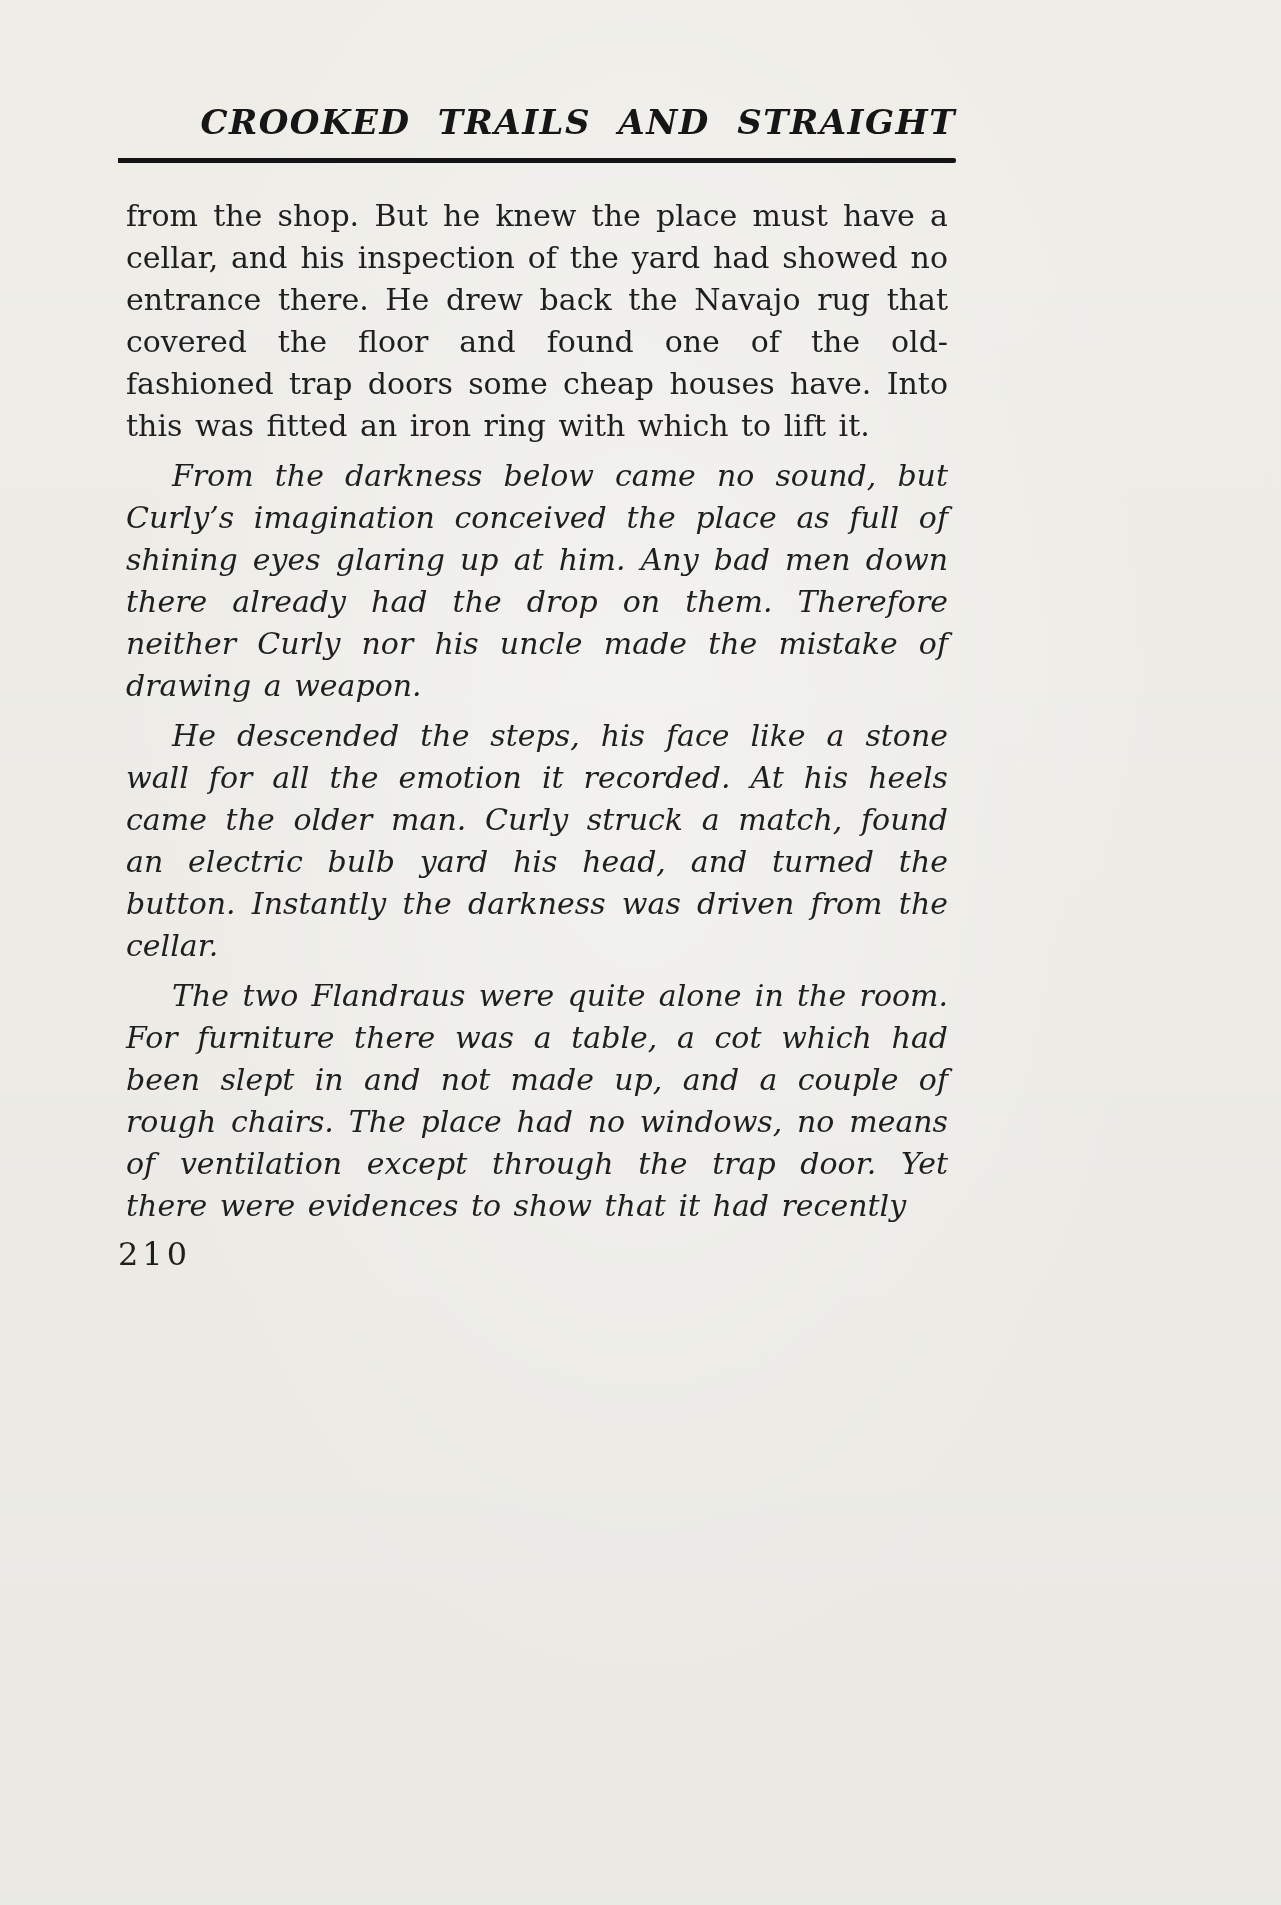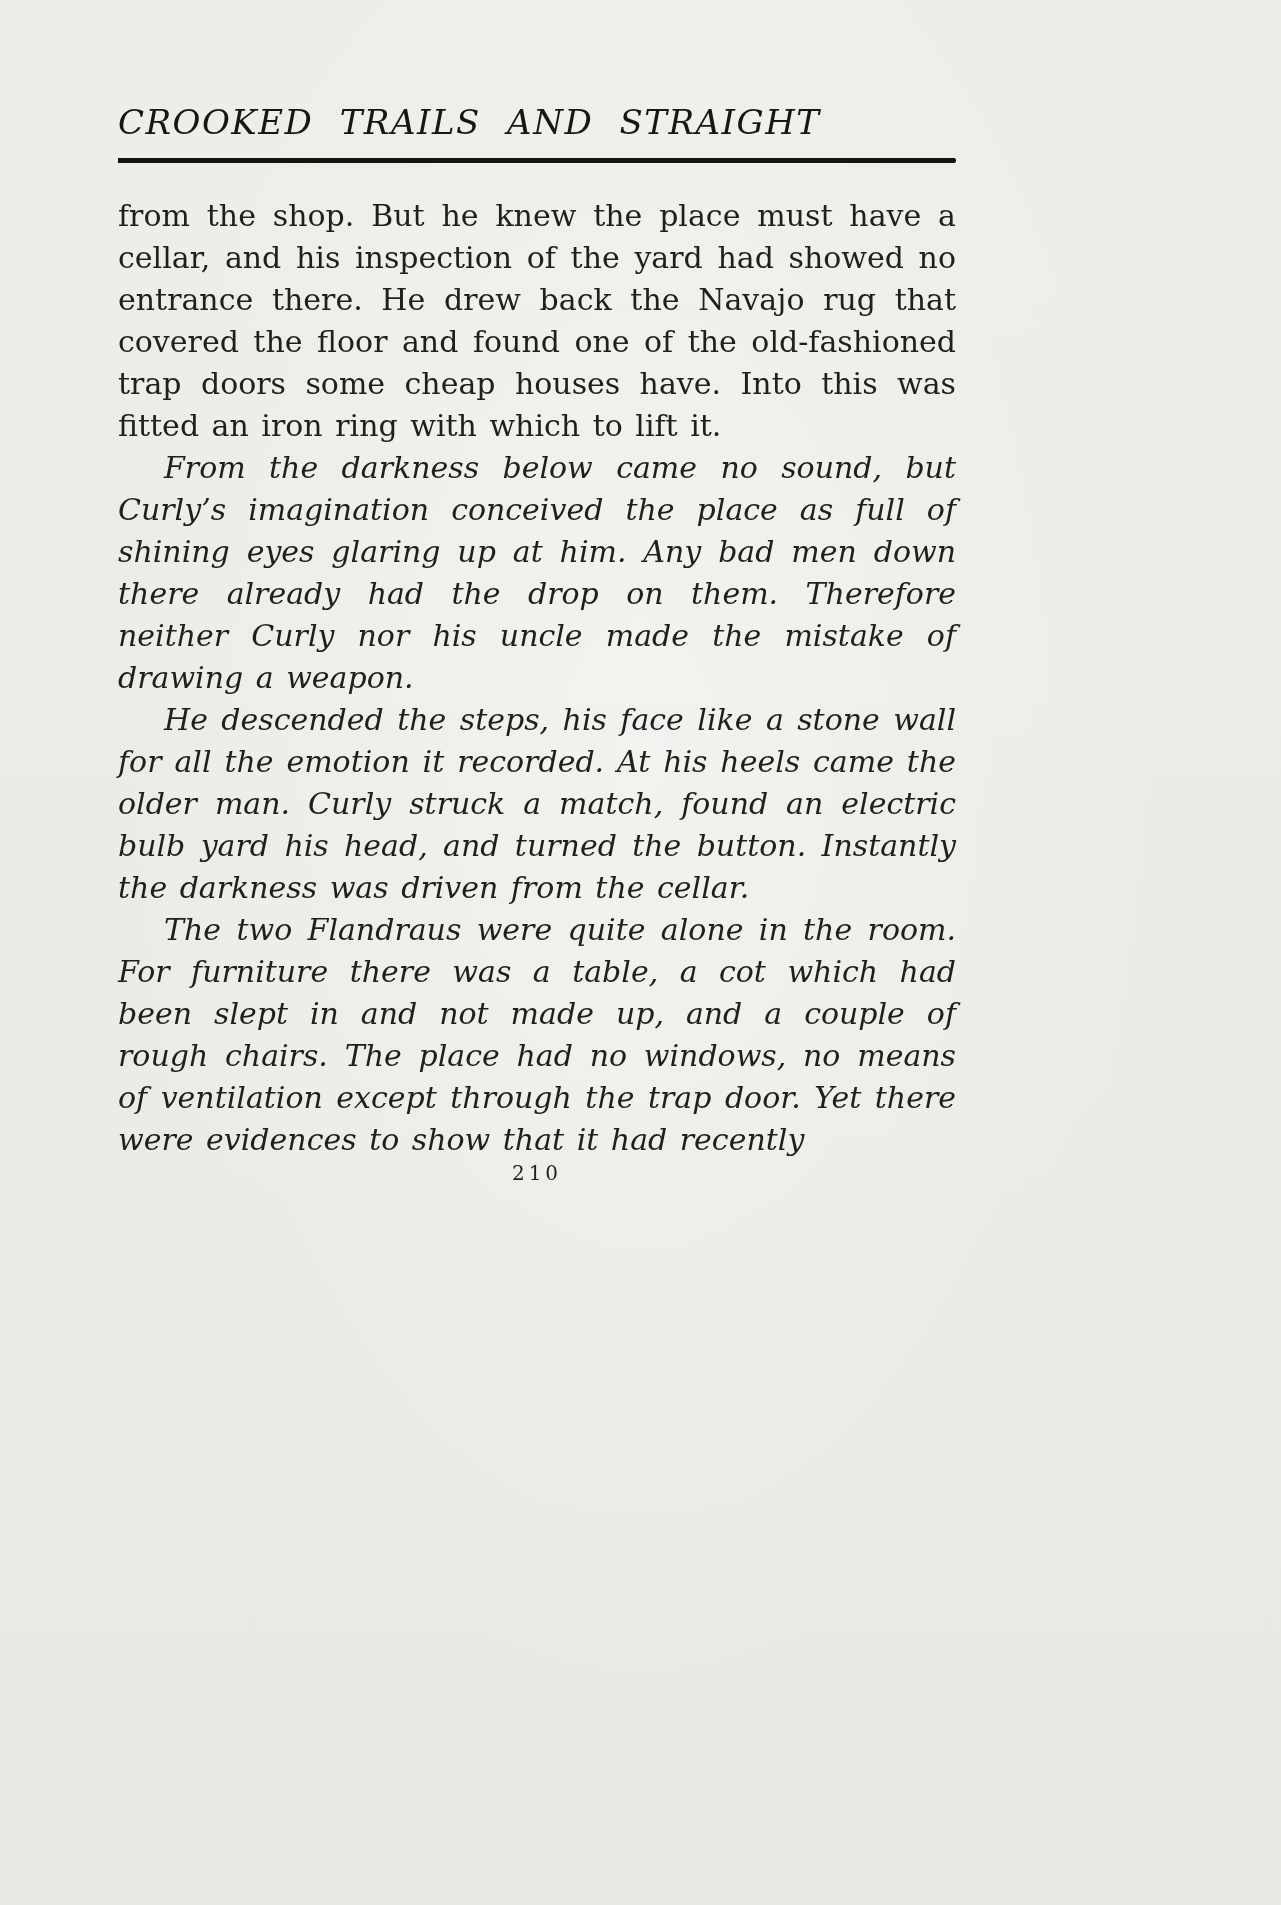--- a/index.html
+++ b/index.html
@@ -21,53 +21,53 @@
     color: #1d1d1d;
   }
   .content-column {
     position: absolute;
     left: 118px;
     top: 0;
     width: 838px;
   }
   .running-head {
     margin-top: 102px;
-    text-align: left;
+    text-align: right;
     font-style: italic;
-    font-weight: normal;
+    font-weight: bold;
     font-size: 34px;
     letter-spacing: 1.5px;
     word-spacing: 14px;
     color: #161616;
     white-space: nowrap;
   }
   .head-rule {
     margin-top: 16px;
     height: 5px;
     background: #141414;
     border-radius: 0 2px 2px 0;
   }
   .body-text {
     margin-top: 32px;
   }
   .body-text p {
-    margin: 0;
+    margin: 8px;
     font-size: 30px;
     line-height: 42px;
     text-align: justify;
     word-spacing: 3px;
     color: #1f1f1f;
   }
   .body-text p.indent {
     text-indent: 46px;
     font-style: italic;
   }
   .folio {
-    text-align: center;
-    font-size: 20px;
+    text-align: left;
+    font-size: 32px;
     letter-spacing: 4px;
     color: #1f1f1f;
   }
 </style>
 </head>
 <body>
 
 <div class="page">
   <div class="content-column">
 

